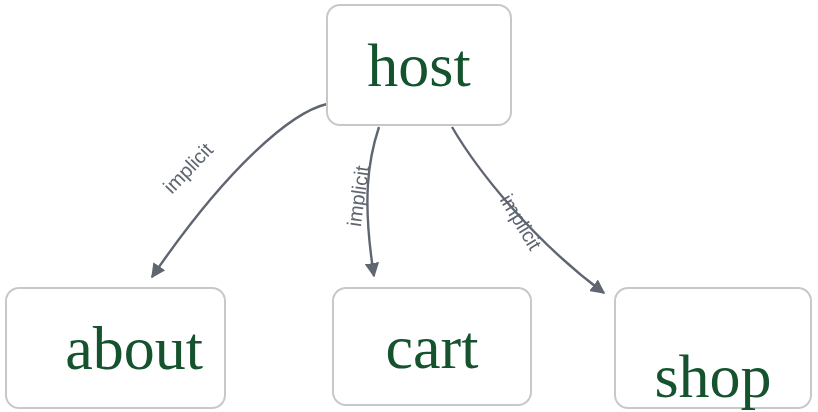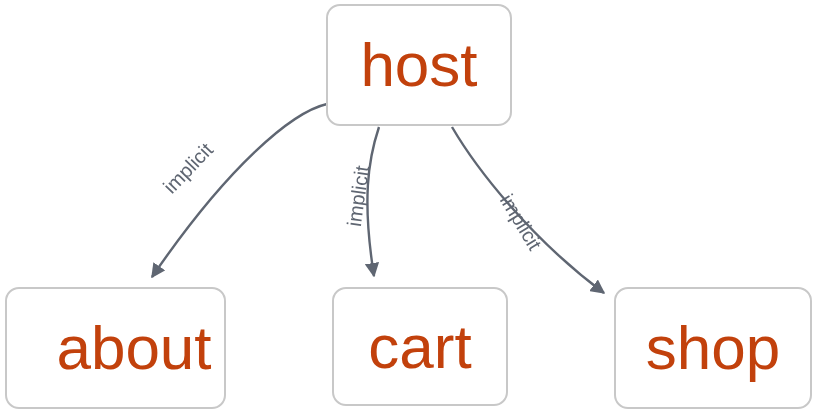--- a/index.html
+++ b/index.html
@@ -29,33 +29,33 @@
     box-sizing: border-box;
     background: #ffffff;
     border: 2px solid #c8c8c8;
     border-radius: 14px;
     display: flex;
     align-items: center;
     justify-content: center;
     z-index: 3;
   }
   .node-label {
-    color: #c2410c;
-    font-family: Liberation Sans, sans-serif;
+    color: #14532d;
+    font-family: Liberation Serif, serif;
     font-size: 62px;
     font-weight: 400;
     line-height: 1;
     letter-spacing: 0px;
     white-space: nowrap;
     user-select: none;
   }
   .node-host   { left: 326px; top: 4px;   width: 186px; height: 122px; }
   .node-about  { left: 5px;   top: 287px; width: 221px; height: 122px; padding-left: 37px; }
-  .node-cart   { left: 332px; top: 287px; width: 176px; height: 119px; }
-  .node-shop   { left: 614px; top: 287px; width: 198px; height: 122px; }
+  .node-cart   { left: 332px; top: 287px; width: 200px; height: 119px; }
+  .node-shop   { left: 614px; top: 287px; width: 198px; height: 122px; align-items: flex-end; }
 
   .edge-label {
     position: absolute;
     color: #5f6672;
     font-family: "Liberation Sans", sans-serif;
     font-size: 20px;
     font-weight: 400;
     line-height: 1;
     white-space: nowrap;
     transform-origin: center center;

